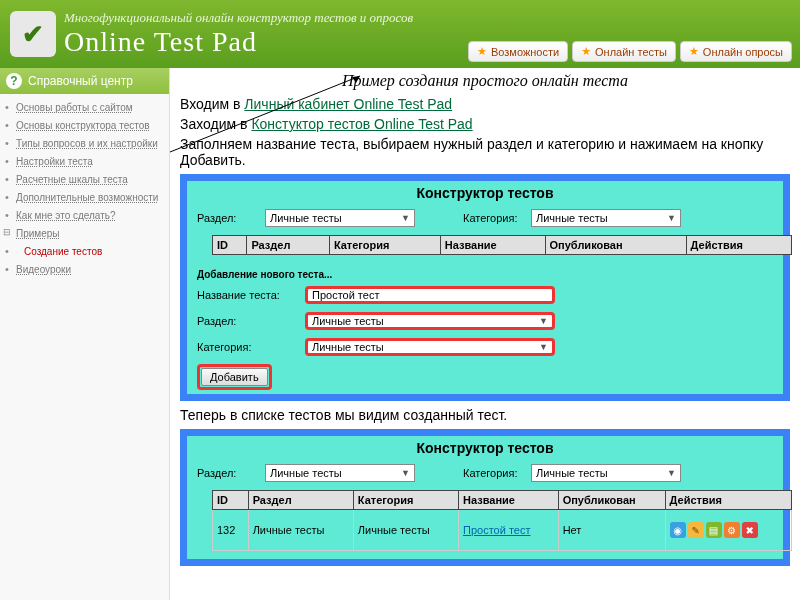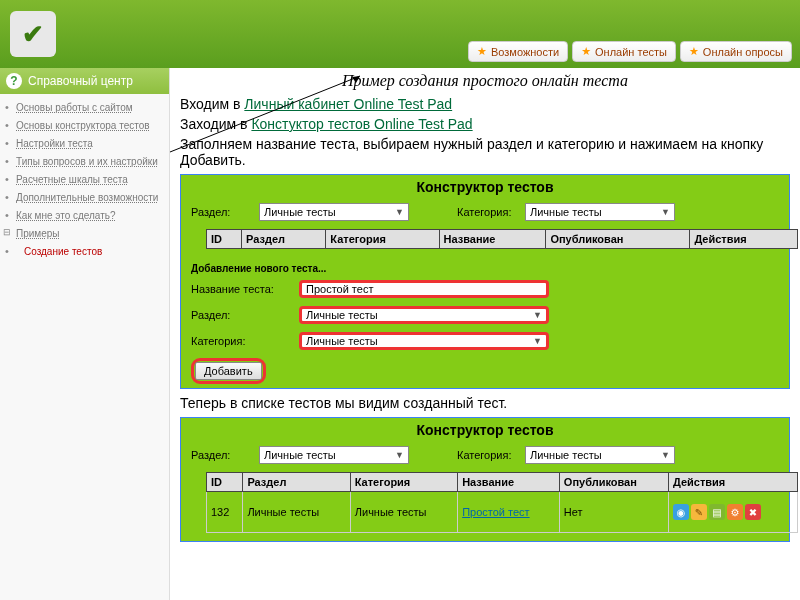--- a/index.html
+++ b/index.html
@@ -52,55 +52,59 @@
   .arrow {
     position:absolute; left:0; top:6px; width:200px; height:80px; pointer-events:none;
   }
   .page-title { text-align:center; font-style: italic; font-size: 16px; font-family: Georgia, serif; margin-bottom:6px; }
   
   .right-note { position:absolute; right:8px; top:6px; width:110px; color:#d05000; font-size:10px; text-align:left; }
   
   .para { font-size: 14px; margin: 4px 0; }
   .para a { color: #006a3a; text-decoration: underline; }
   
-  .panel { border:1px solid #3b82f6; margin: 6px 0; background:#84cc16; }
+  .panel { border:7px solid #3b82f6; margin: 6px 0; background:#5eead4; }
   .panel-title { text-align:center; font-weight:bold; font-size:14px; padding:4px 0; }
   .panel-row { display:flex; align-items:center; gap:8px; padding:4px 10px; font-size:11px; }
   .panel-row label { min-width:60px; }
   .sel { border:1px solid #888; background:#fff; height:18px; font-size:11px; display:flex; align-items:center; justify-content:space-between; padding:0 4px; cursor:pointer; }
   .sel .arrow-down { font-size:9px; color:#555; }
   .sel.w150 { width:150px; }
   .sel.w250 { width:250px; }
   
   .tbl { width: calc(100% - 16px); margin: 4px 8px 8px 25px; border:1px solid #444; border-collapse: collapse; }
   .tbl th { background: #e0e0e0; border:1px solid #444; padding:3px 4px; font-size:11px; text-align:left; }
   .tbl td { border:1px solid #ccc; padding:12px 4px; font-size:11px; }
   .tbl a { color:#0066aa; text-decoration: underline; }
   
   .subhead { font-weight:bold; font-size:10px; padding:6px 10px 2px 10px; }
   .highlight-field { border:3px solid #e33 !important; border-radius:4px; }
   .btn-add { border:1px solid #888; background:linear-gradient(#fafafa,#ddd); padding:2px 8px; font-size:11px; cursor:pointer; border-radius:2px; }
-  .btn-wrap { display:inline-block; border:3px solid #e33; border-radius:9px; padding:1px; }
+  .btn-wrap { display:inline-block; border:3px solid #e33; border-radius:4px; padding:1px; }
   
   .action-icons { display:flex; gap:2px; }
   .aicon { width:16px; height:16px; border-radius:3px; display:flex; align-items:center; justify-content:center; font-size:10px; color:#fff; cursor:pointer; }
   .aicon.blue { background:#3aa0e0; }
   .aicon.yel { background:#f6b73c; color:#7a4a00; }
   .aicon.grn { background:#7fb82e; }
   .aicon.org { background:#f08030; }
   .aicon.red { background:#e04040; }
 </style>
 </head>
 <body>
 
 <div class="header">
   <div class="logo-area">
     <div class="logo-icon">
         <span class="logo-check">✔</span>
       </div>
+    <div class="brand">
+      <div class="tagline">Многофункциональный онлайн конструктор тестов и опросов</div>
+      <div class="brand-name">Online Test Pad</div>
+    </div>
   </div>
   <div class="header-tabs">
     <div class="htab">
         <span class="star">★</span>
         <span>Возможности</span>
       </div>
     <div class="htab">
         <span class="star">★</span>
         <span>Онлайн тесты</span>
       </div>
@@ -113,27 +117,28 @@
 
 <div class="main">
   <div class="sidebar">
     <div class="sb-header">
       <span class="qicon">?</span>
       <span>Справочный центр</span>
     </div>
     <ul class="sb-list">
       <li><a>Основы работы с сайтом</a></li>
       <li><a>Основы конструктора тестов</a></li>
+      <li><a>Типы вопросов и их настройки</a></li>
       <li><a>Настройки теста</a></li>
-      <li><a>Типы вопросов и их настройки</a></li>
       <li><a>Расчетные шкалы теста</a></li>
       <li><a>Дополнительные возможности</a></li>
       <li><a>Как мне это сделать?</a></li>
       <li class="expand"><a>Примеры</a></li>
       <li class="sub"><a>Создание тестов</a></li>
+      <li><a>Видеоуроки</a></li>
     </ul>
   </div>
 
   <div class="content">
     <svg class="arrow">
         <line x1="0" y1="78" x2="190" y2="2" stroke="#000" stroke-width="1"></line>
         <polygon points="190,2 182,3 186,9" fill="#000"></polygon>
       </svg>
     <div class="page-title">Пример создания простого онлайн теста</div>
 

